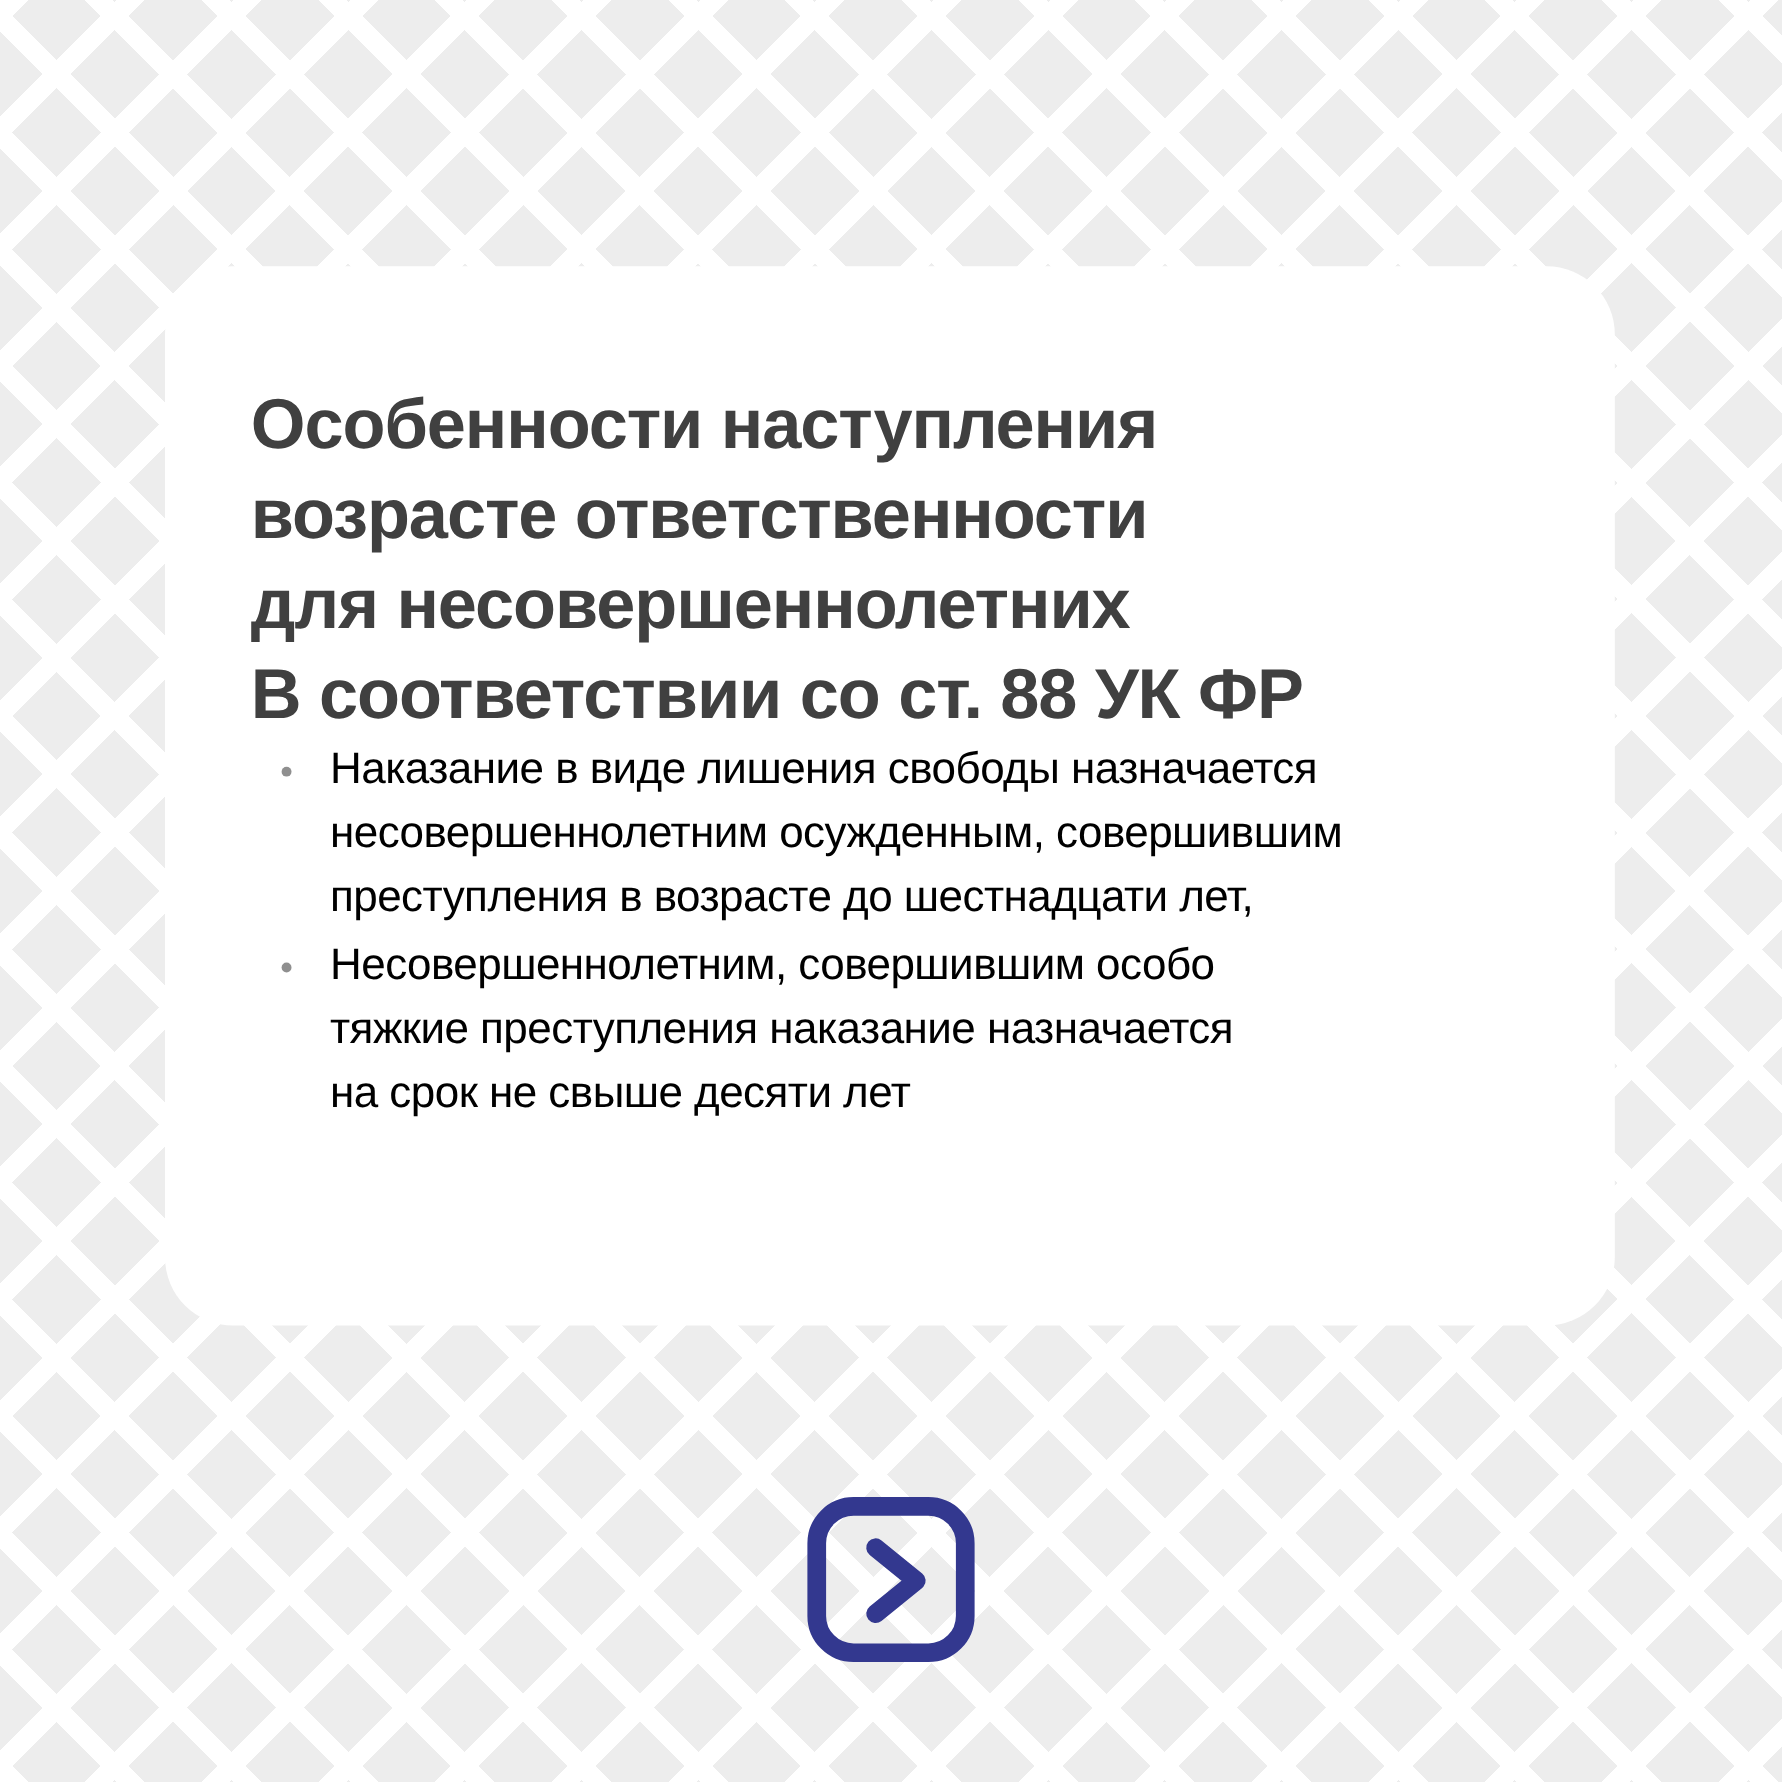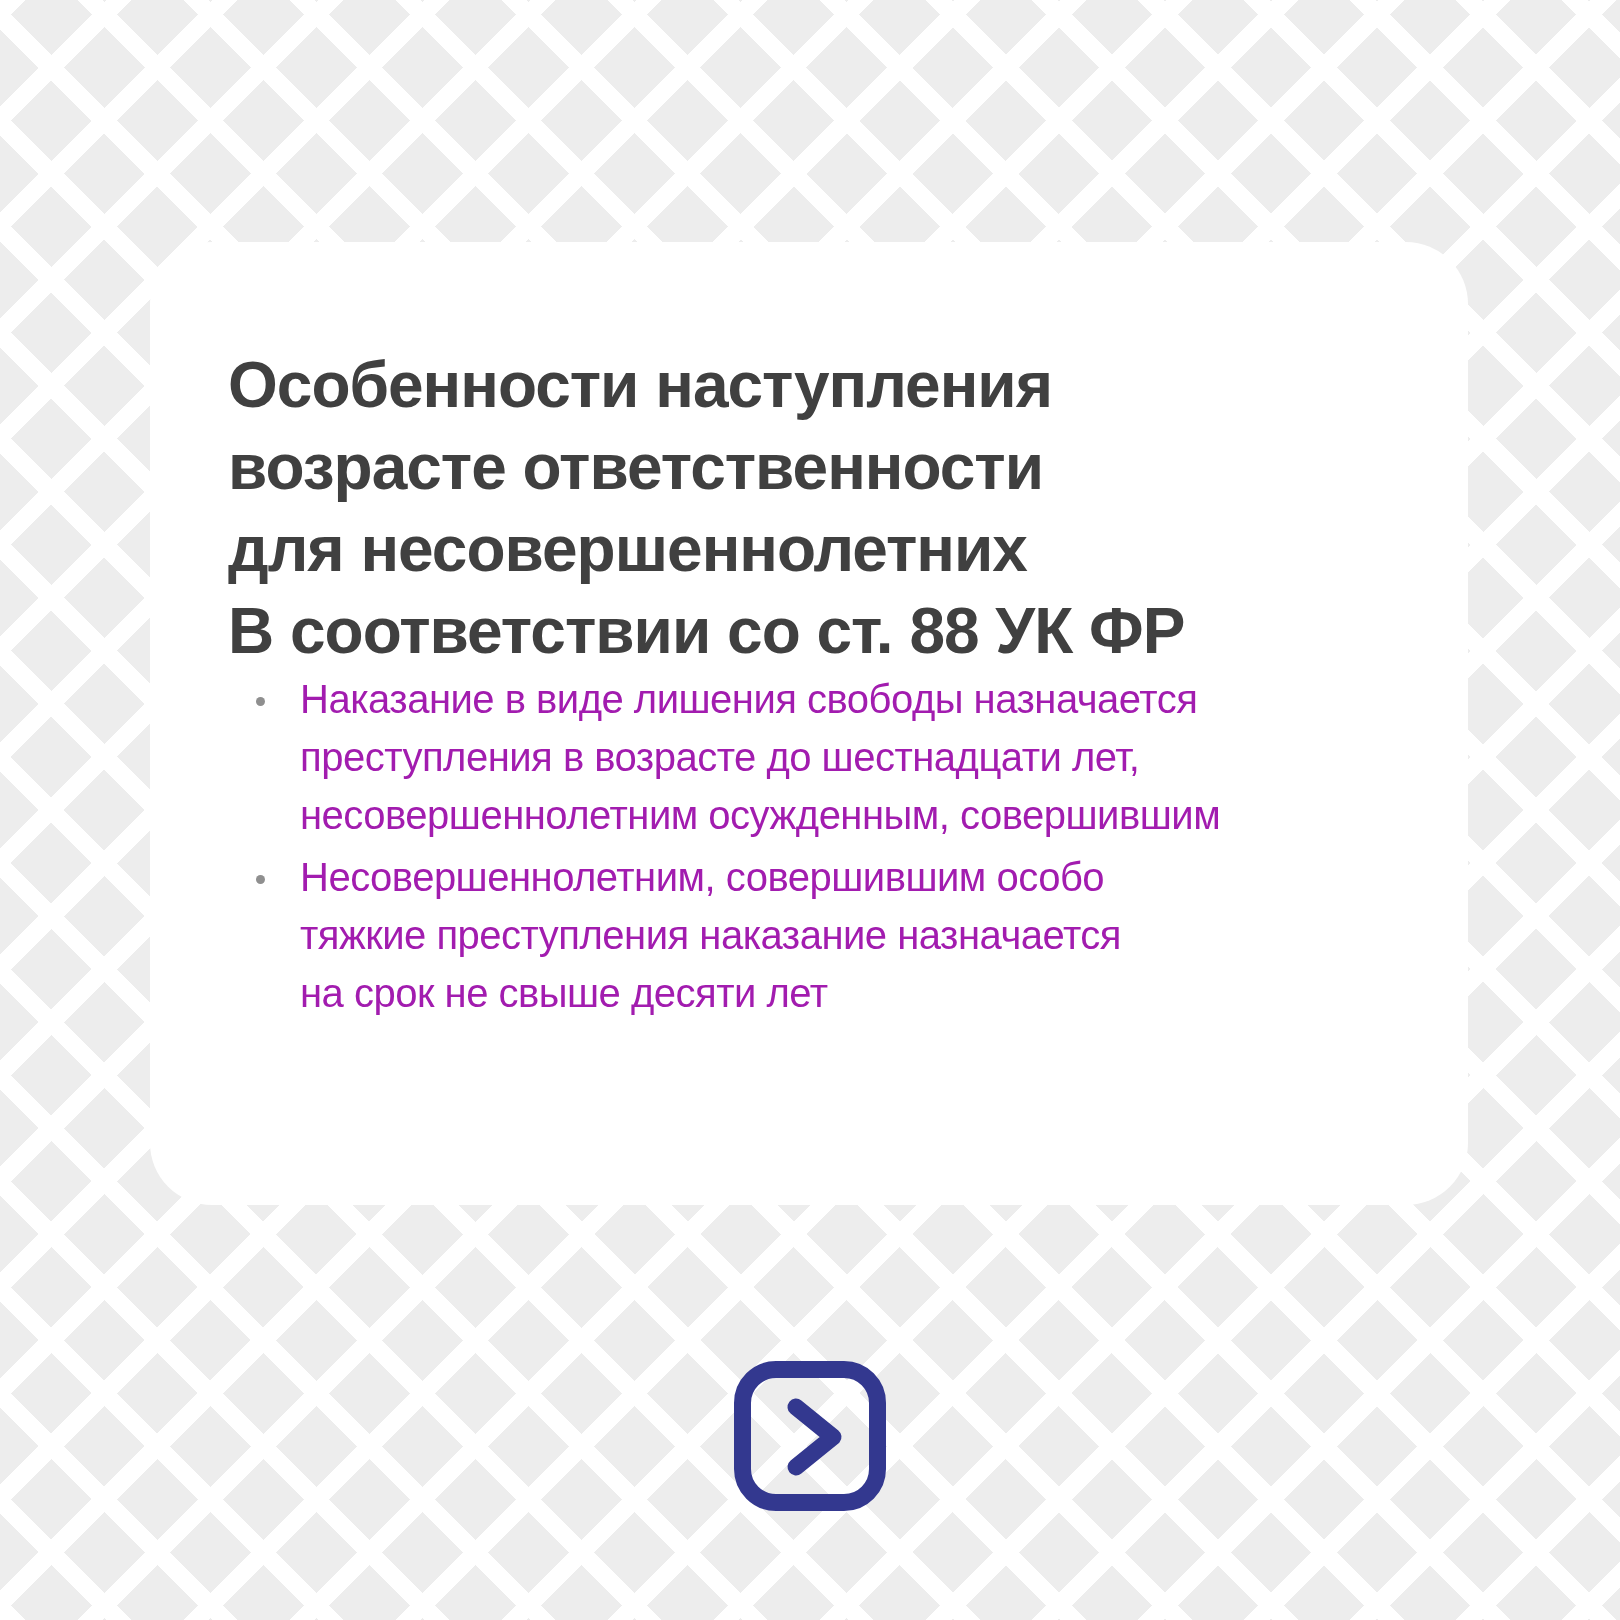--- a/index.html
+++ b/index.html
@@ -33,21 +33,21 @@
     letter-spacing: -1px;
   }
   .title-line { display: block; }
 
   .bullets {
     position: absolute;
     left: 0; top: 428px;
     width: 1290px;
     margin: 0; padding: 0;
     list-style: none;
-    color: #a21caf;
+    color: #000000;
     font-size: 40px;
     line-height: 58px;
     letter-spacing: -0.5px;
   }
   .bullets li {
     position: relative;
     padding-left: 150px;
   }
   .bullets li + li { margin-top: 4px; }
   .bullet-dot {
@@ -86,22 +86,22 @@
     <span class="title-line">Особенности наступления</span>
     <span class="title-line">возрасте ответственности</span>
     <span class="title-line">для несовершеннолетних</span>
     <span class="title-line">В соответствии со ст. 88 УК ФР</span>
   </h1>
 
   <ul class="bullets">
     <li>
       <span class="bullet-dot"></span>
       <span class="b-line">Наказание в виде лишения свободы назначается</span>
+      <span class="b-line">несовершеннолетним осужденным, совершившим</span>
       <span class="b-line">преступления в возрасте до шестнадцати лет,</span>
-      <span class="b-line">несовершеннолетним осужденным, совершившим</span>
     </li>
     <li>
       <span class="bullet-dot"></span>
       <span class="b-line">Несовершеннолетним, совершившим особо</span>
       <span class="b-line">тяжкие преступления наказание назначается</span>
       <span class="b-line">на срок не свыше десяти лет</span>
     </li>
   </ul>
 
 </div>

